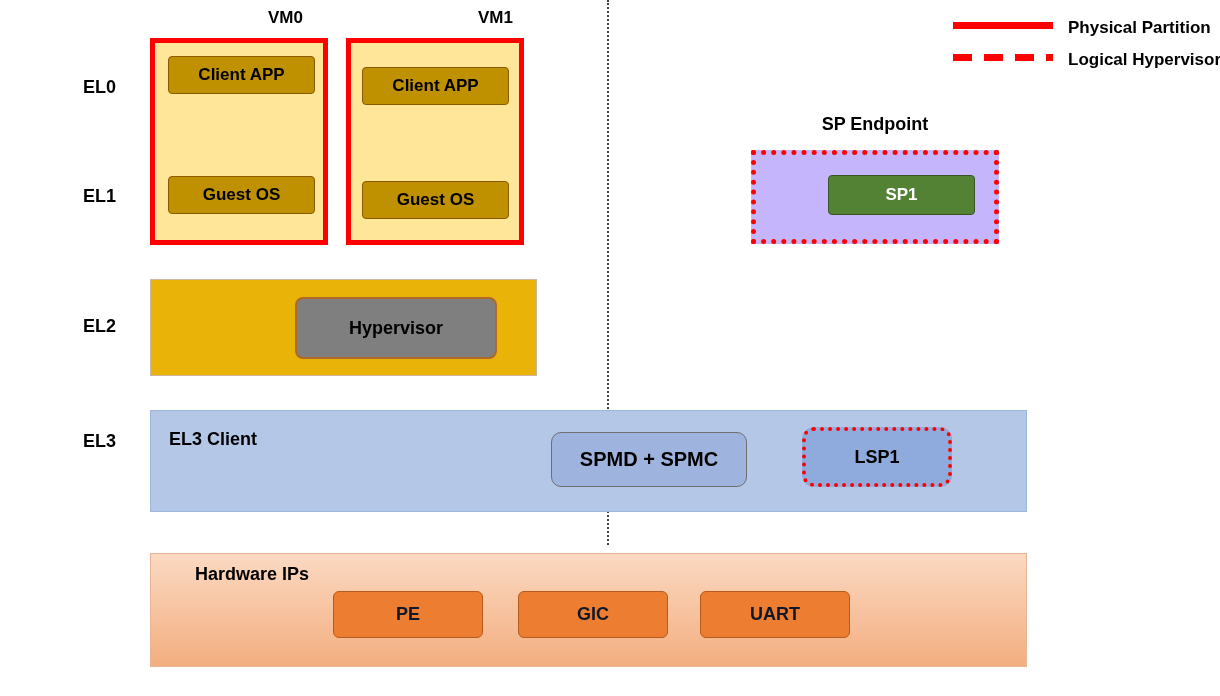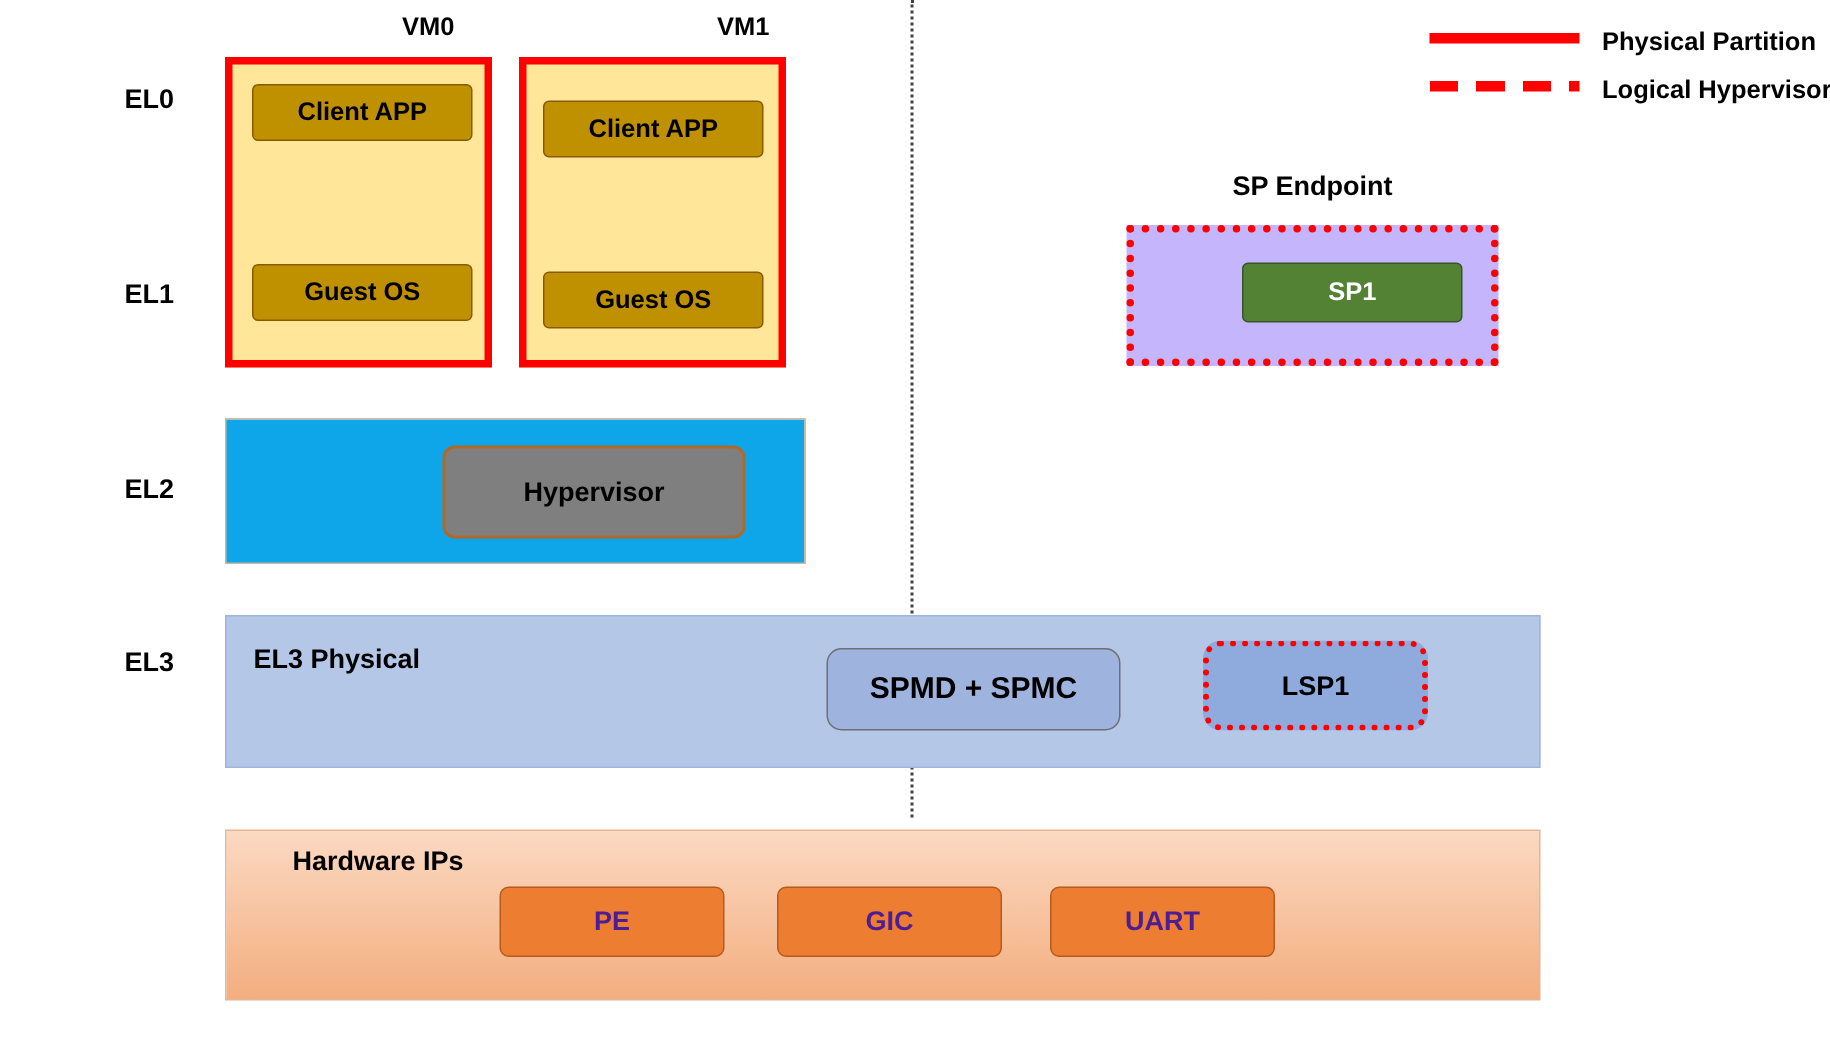--- a/index.html
+++ b/index.html
@@ -18,21 +18,21 @@
   
   .legend-line-solid { left:925px; top:22px; width:100px; height:7px; background:#FF0000; }
   .legend-line-dashed {
     left:925px; top:54px; width:100px; height:7px;
     background:repeating-linear-gradient(90deg,#FF0000 0 19px, transparent 19px 31px);
   }
   .legend-text-1 { left:1040px; top:18px; }
   .legend-text-2 { left:1040px; top:50px; }
 
   
-  .el0 { left:55px; top:56px;text-align:center; }
+  .el0 { left:55px; top:77px;text-align:center; }
   .el1 { left:55px; top:186px; }
   .el2 { left:55px; top:316px; }
   .el3 { left:55px; top:431px; }
 
   
   .vm-box { background:#FFE699; border:5px solid #FF0000; width:168px; height:197px; }
   .vm0-box { left:122px; top:38px; }
   .vm1-box { left:318px; top:38px; }
   .vm0-title { left:240px; top:8px; }
   .vm1-title { left:450px; top:8px; }
@@ -49,21 +49,21 @@
   
   .sp-title { left:723px; top:114px; width:248px; text-align:center; }
   .sp-box { left:723px; top:150px; width:238px; height:84px; background:#c4b5fd; border:5px dotted #FF0000; }
   .sp1-box {
     position:absolute; left:72px; top:20px; width:145px; height:38px;
     background:#548235; border:1px solid #375623; border-radius:4px;
     color:#ffffff; font-weight:bold; font-size:17px;
   }
 
   
-  .el2-box { left:122px; top:279px; width:385px; height:95px; background:#0ea5e9; border:1px solid #CDB7A0; }
+  .el2-box { left:122px; top:279px; width:385px; height:95px; background:#eab308; border:1px solid #CDB7A0; }
   .hyp-box {
     position:absolute; left:144px; top:17px; width:198px; height:58px;
     background:#7F7F7F; border:2px solid #AE6A2A; border-radius:8px;
     font-weight:bold; font-size:18px; color:#000;
   }
 
   
   .el3-box { left:122px; top:410px; width:875px; height:100px; background:#B4C7E7; border:1px solid #9DB6DC; }
   .el3-title { position:absolute; left:18px; top:18px; }
   .spmd-box {
@@ -80,21 +80,21 @@
   
   .hw-box {
     left:122px; top:553px; width:875px; height:112px;
     background:linear-gradient(180deg,#FBD9C2 0%, #F3AE7F 100%);
     border:1px solid #E5B596;
   }
   .hw-title { position:absolute; left:44px; top:10px; }
   .hw-item {
     position:absolute; top:37px; width:148px; height:45px;
     background:#ED7D31; border:1.5px solid #B55B1D; border-radius:6px;
-    font-weight:bold; font-size:18px; color:#4c1d95;
+    font-weight:bold; font-size:18px; color:#0f172a;
   }
   .hw-pe   { left:182px; }
   .hw-gic  { left:367px; }
   .hw-uart { left:549px; }
   .hw-smmu { left:725px; }
 </style>
 </head>
 <body>
 
 <div class="canvas">
@@ -126,21 +126,21 @@
   <div class="abs lbl sp-title">SP Endpoint</div>
   <div class="abs sp-box">
     <div class="sp1-box center">SP1</div>
   </div>
 
   <div class="abs el2-box">
     <div class="hyp-box center">Hypervisor</div>
   </div>
 
   <div class="abs el3-box">
-    <div class="lbl el3-title">EL3 Physical</div>
+    <div class="lbl el3-title">EL3 Client</div>
     <div class="spmd-box center">SPMD + SPMC</div>
     <div class="lsp1-box center">LSP1</div>
   </div>
 
   <div class="abs hw-box">
     <div class="lbl hw-title">Hardware IPs</div>
     <div class="hw-item center hw-pe">PE</div>
     <div class="hw-item center hw-gic">GIC</div>
     <div class="hw-item center hw-uart">UART</div>
   </div>

